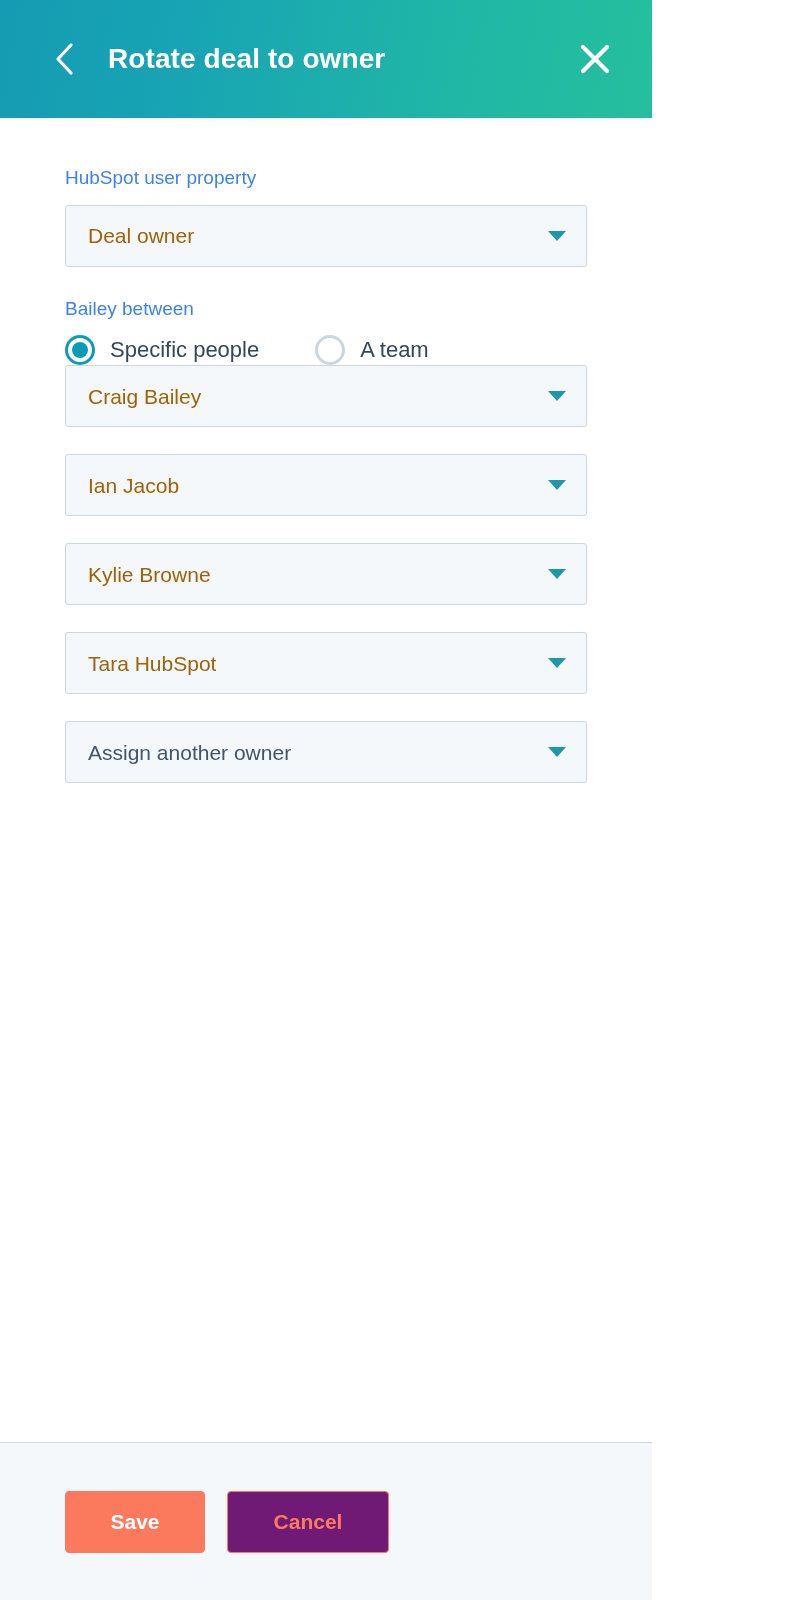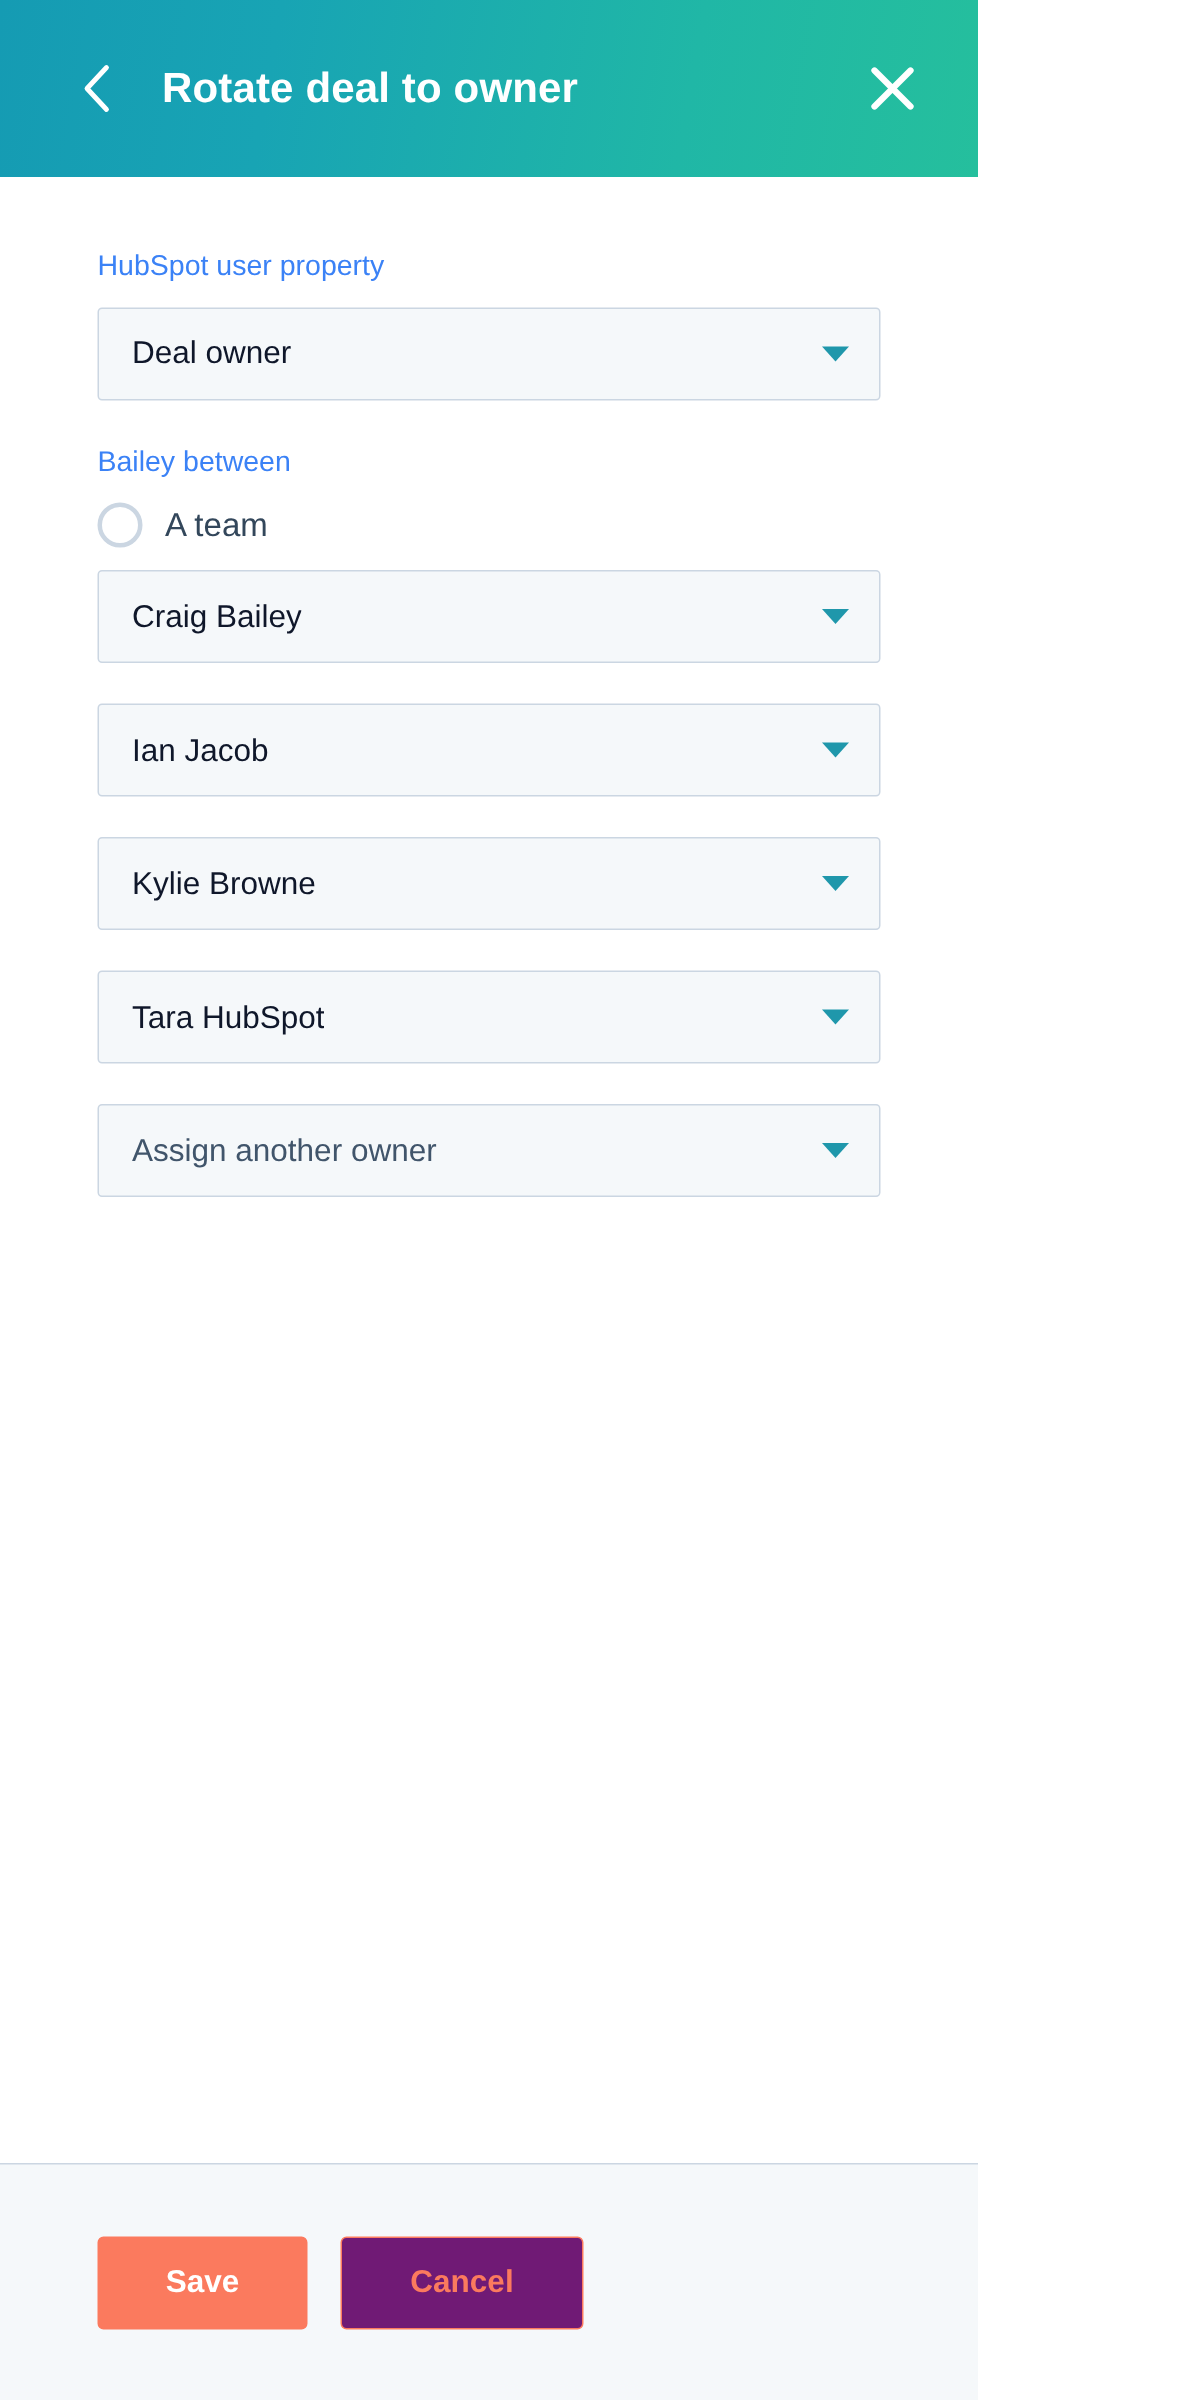--- a/index.html
+++ b/index.html
@@ -94,21 +94,21 @@
     background: #f5f8fa;
     border: 1px solid #cbd6e2;
     border-radius: 3px;
     display: flex;
     align-items: center;
     padding: 0 52px 0 22px;
     cursor: pointer;
   }
   .select-value {
     font-size: 21px;
-    color: #0f172a;
+    color: #a16207;
     line-height: 1.2;
     white-space: nowrap;
     overflow: hidden;
     text-overflow: ellipsis;
   }
   .select-value.placeholder { color: #41556b; }
   .caret {
     position: absolute;
     right: 20px;
     top: 50%;
@@ -166,21 +166,21 @@
   .helper-text {
     font-size: 19px;
     line-height: 1.62;
     color: #33475b;
     margin-top: 34px;
     margin-bottom: 26px;
     max-width: 645px;
   }
 
   .owner-list { margin-top: 0; }
-  .owner-row { margin-bottom: 27px; margin-top: 15px; }
+  .owner-row { margin-bottom: 27px; }
   .owner-row:last-child { margin-bottom: 0; }
 
   
   .footer {
     flex: 0 0 158px;
     height: 158px;
     background: #f5f8fa;
     border-top: 1px solid #cbd6e2;
     display: flex;
     align-items: center;
@@ -246,20 +246,26 @@
     <div class="select">
       <span class="select-value">Deal owner</span>
       <span class="caret"></span>
     </div>
 
     <div class="spacer-24"></div>
 
     <div class="field-label">Bailey between</div>
 
     <div class="radio-group">
+      <div class="radio-option checked">
+        <span class="radio-mark">
+          <span class="radio-dot"></span>
+        </span>
+        <span class="radio-label">Specific people</span>
+      </div>
 
       <div class="radio-option">
         <span class="radio-mark">
           <span class="radio-dot"></span>
         </span>
         <span class="radio-label">A team</span>
       </div>
     </div>
 
 

